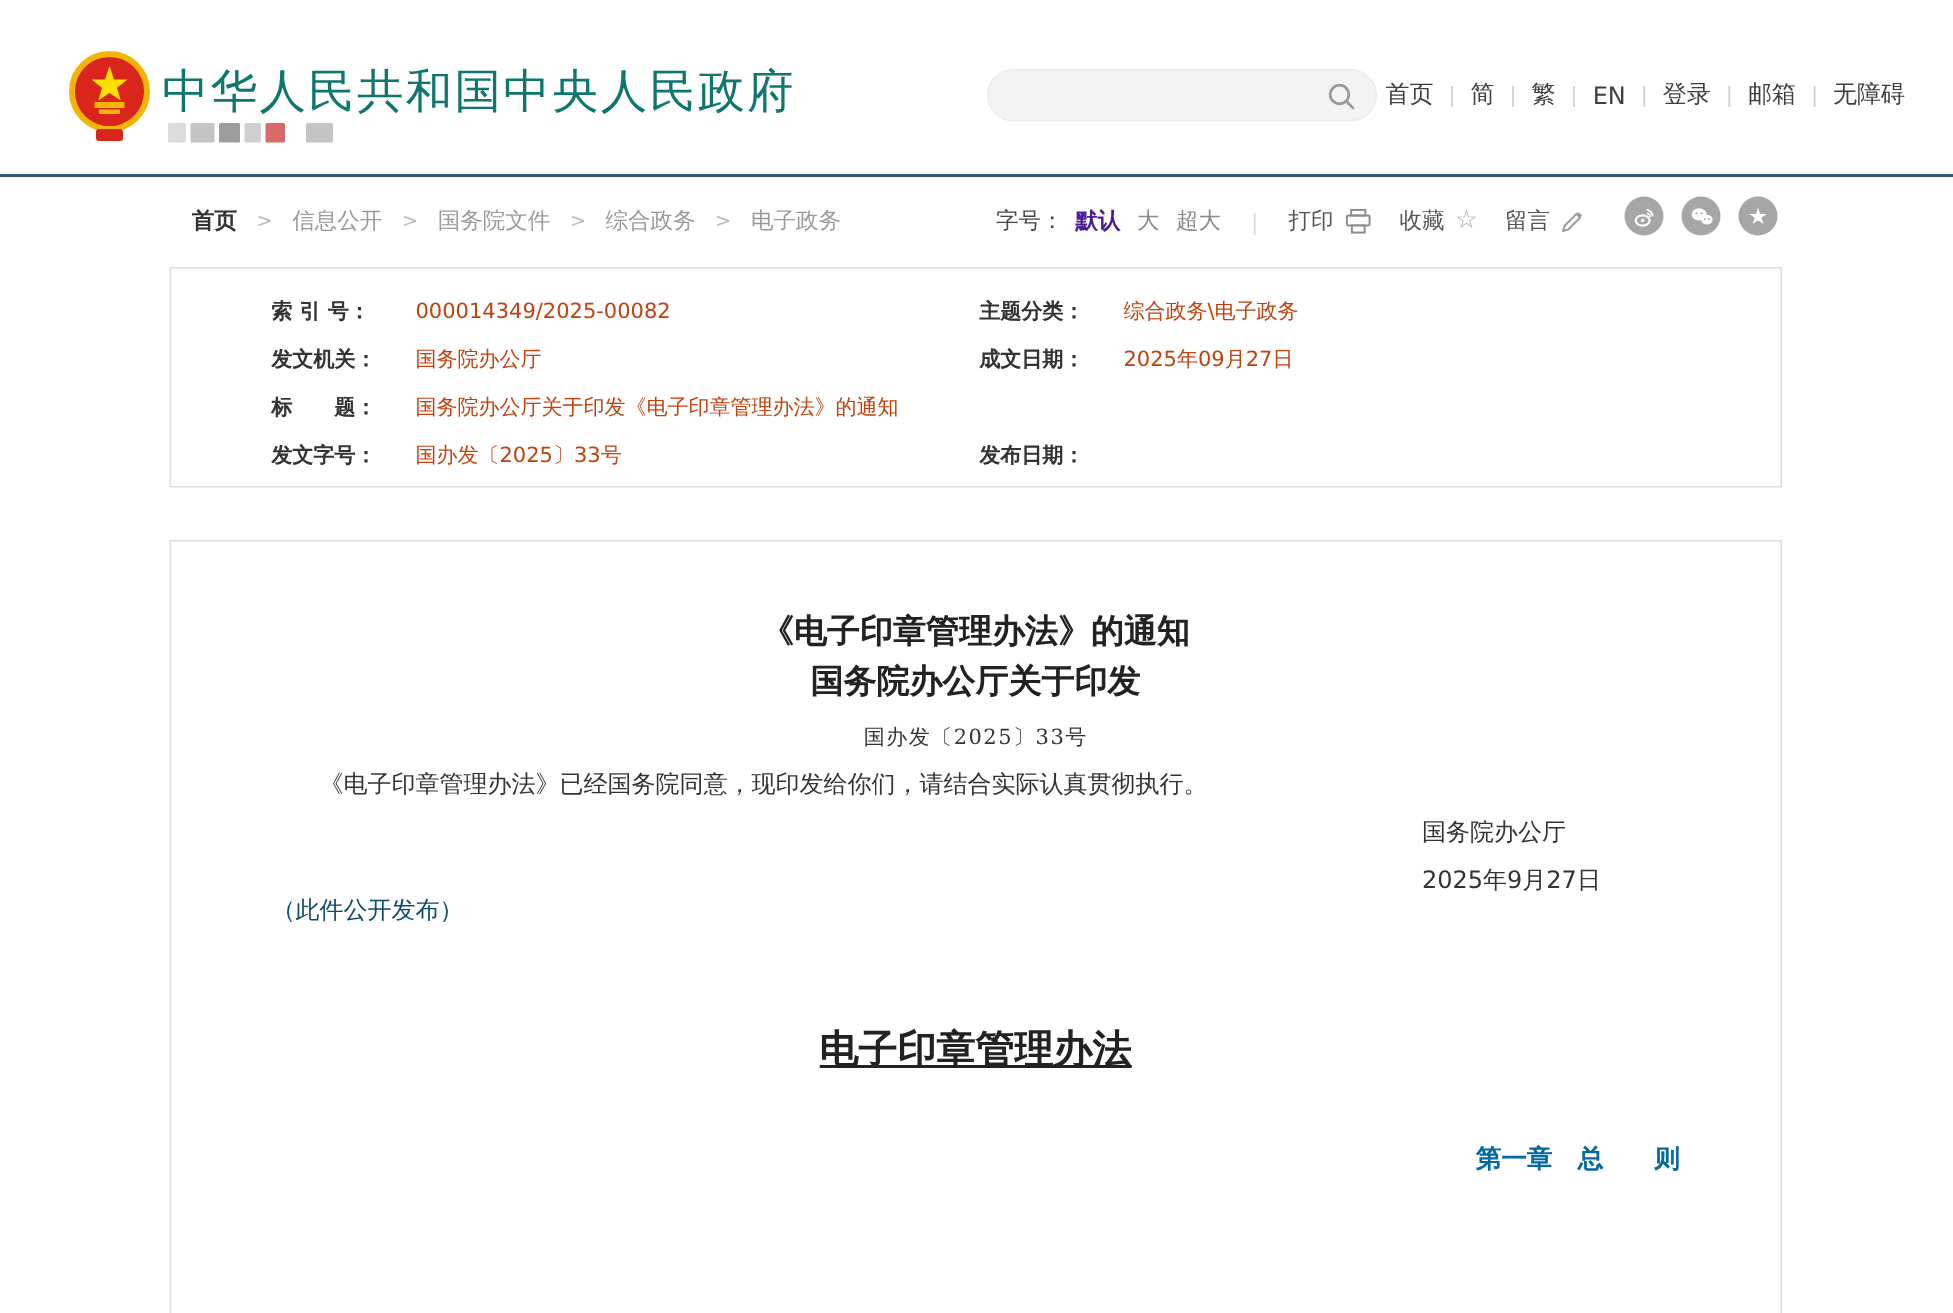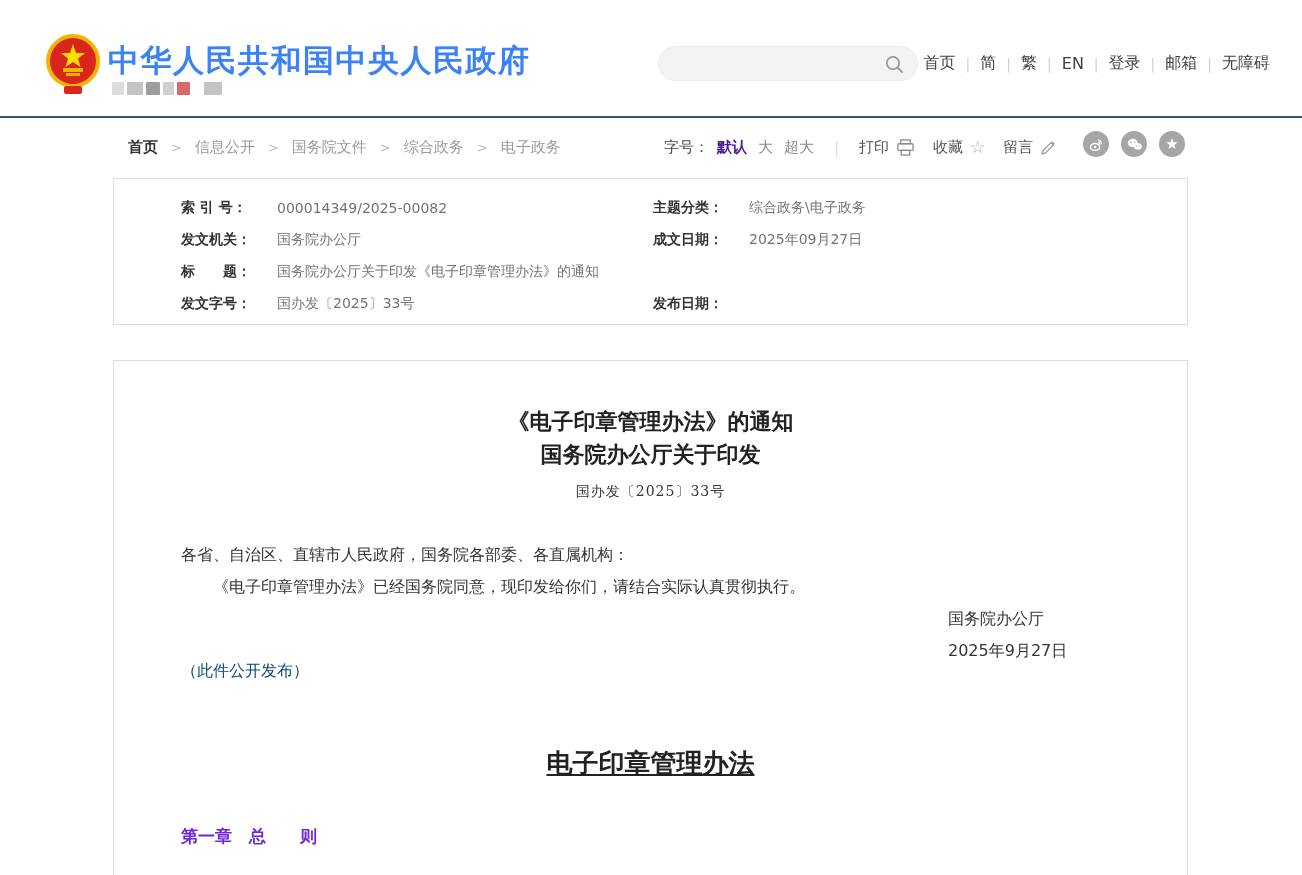--- a/index.html
+++ b/index.html
@@ -3,22 +3,22 @@
 <meta charset="utf-8">
 <style>
   * { margin:0; padding:0; box-sizing:border-box; }
   html,body { width:1302px; height:875px; overflow:hidden; background:#fff;
     font-family:"DejaVu Sans","Liberation Sans",sans-serif; color:#333; }
 
   
   .header { position:relative; width:1302px; height:118px; background:#fff;
     border-bottom:2px solid #315878; }
   .emblem { position:absolute; left:46px; top:34px; width:54px; height:62px; }
-  .site-title { position:absolute; left:108px; top:40px; font-size:31px; font-weight:bold;
-    color:#3b82f6; letter-spacing:1.5px; white-space:nowrap; }
+  .site-title { position:absolute; left:108px; top:40px; font-size:31px; font-weight:normal;
+    color:#0f766e; letter-spacing:1.5px; white-space:nowrap; }
   .blur-sub { position:absolute; left:112px; top:82px; display:flex; gap:3px; align-items:center; }
   .blur-sub span { display:inline-block; height:13px; border-radius:1px; }
   .search-box { position:absolute; left:658px; top:46px; width:260px; height:35px;
     background:#f3f3f3; border:1px solid #ececec; border-radius:18px; }
   .search-box input { position:absolute; left:16px; top:4px; width:200px; height:25px;
     border:none; background:transparent; outline:none; font-size:15px; }
   .search-icon { position:absolute; right:12px; top:7px; }
   .top-nav { position:absolute; right:32px; top:53px; display:flex; align-items:center;
     font-size:16px; color:#3e3e3e; white-space:nowrap; }
   .top-nav .nav-link { cursor:pointer; }
@@ -43,36 +43,36 @@
   .share-circle { width:26px; height:26px; border-radius:50%; background:#a6a6a6;
     display:flex; align-items:center; justify-content:center; cursor:pointer; }
   .share-circle .wstar { color:#fff; font-size:15px; line-height:1; }
 
   
   .meta-box { position:absolute; left:113px; top:178px; width:1075px; height:147px;
     border:1px solid #ddd; background:#fff; padding:13px 0 0 67px; }
   .meta-grid { display:grid; grid-template-columns:96px 376px 96px auto;
     grid-auto-rows:32px; align-items:center; font-size:14px; }
   .meta-label { font-weight:bold; color:#333; white-space:pre; }
-  .meta-value { color:#737373; white-space:nowrap; }
+  .meta-value { color:#c2410c; white-space:nowrap; }
   .span3 { grid-column:2 / 5; }
 
   
   .doc-box { position:absolute; left:113px; top:360px; width:1075px; height:570px;
     border:1px solid #ddd; background:#fff; padding:44px 67px 0 67px; }
   .doc-serif { font-family:"DejaVu Serif","Liberation Serif",serif; }
   .doc-title { text-align:center; font-size:22px; font-weight:bold; line-height:33px; color:#222; }
   .doc-number { text-align:center; font-size:14px; margin-top:12px; color:#333; letter-spacing:1px; }
   .doc-para { font-size:16px; line-height:20px; margin-top:12px; color:#333; }
   .salutation { margin-top:44px; }
   .indent { text-indent:32px; }
   .sig-line { font-size:16px; margin-left:767px; margin-top:12px; line-height:20px; color:#333; }
   .public-note { font-size:16px; color:#0c4a6e; }
   .regulation-title { text-align:center; font-size:26px; font-weight:bold; margin-top:64px; color:#222;text-decoration:underline; }
-  .chapter-heading { text-align:left; font-size:17px; font-weight:bold; margin-top:44px; color:#6d28d9; }
+  .chapter-heading { text-align:right; font-size:17px; font-weight:bold; margin-top:44px; color:#0369a1; }
 </style>
 </head>
 <body>
 
 <div class="header">
   <svg class="emblem" viewBox="0 0 54 62">
     <circle cx="27" cy="27" r="25" fill="#da251c" stroke="#f2b505" stroke-width="4"></circle>
     <polygon points="27,10 30,19 39,19 32,24.5 34.5,33 27,28 19.5,33 22,24.5 15,19 24,19" fill="#ffde00"></polygon>
     <rect x="17" y="34" width="20" height="4" fill="#f2b505"></rect>
     <rect x="20" y="39" width="14" height="3" fill="#f2b505"></rect>
@@ -203,21 +203,20 @@
     <span class="meta-value">国办发〔2025〕33号</span>
     <span class="meta-label">发布日期：</span>
   </div>
 </div>
 
 <div class="doc-box">
   <div class="doc-title doc-serif">《电子印章管理办法》的通知</div>
   <div class="doc-title doc-serif">国务院办公厅关于印发</div>
   <div class="doc-number doc-serif">国办发〔2025〕33号</div>
 
-  <p class="doc-para salutation">各省、自治区、直辖市人民政府，国务院各部委、各直属机构：</p>
   <p class="doc-para indent">《电子印章管理办法》已经国务院同意，现印发给你们，请结合实际认真贯彻执行。</p>
 
   <p class="sig-line">国务院办公厅</p>
   <p class="sig-line">2025年9月27日</p>
 
   <p class="public-note">（此件公开发布）</p>
 
   <div class="regulation-title doc-serif">电子印章管理办法</div>
   <div class="chapter-heading doc-serif">第一章　总　　则</div>
 </div>

